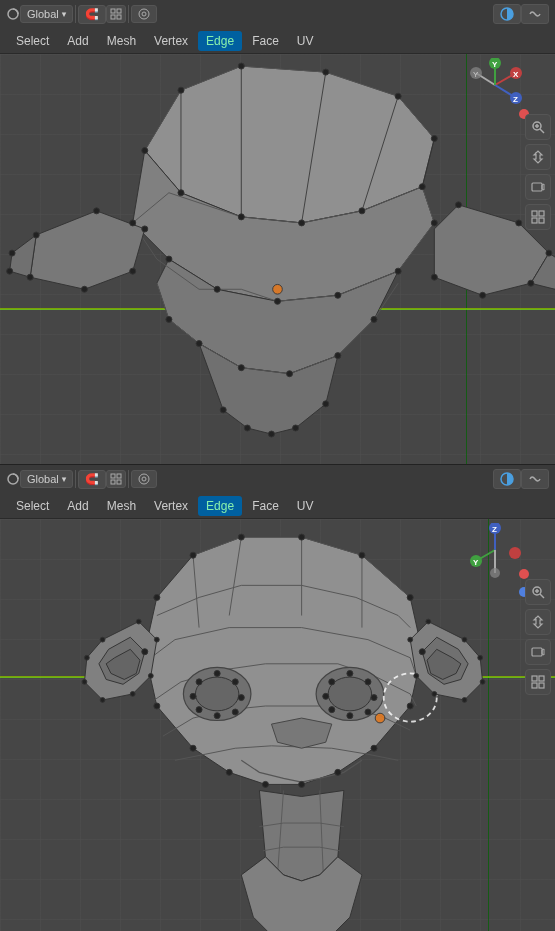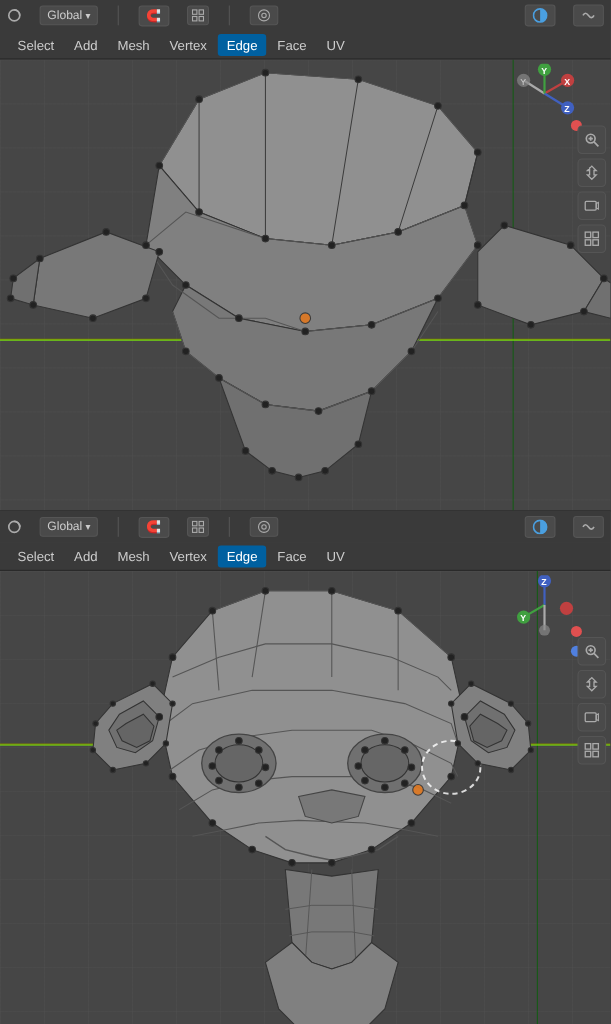--- a/index.html
+++ b/index.html
@@ -32,21 +32,21 @@
     .toolbar {
       position: absolute;
       top: 0;
       left: 0;
       right: 0;
       height: 28px;
       background: #3a3a3a;
       display: flex;
       align-items: center;
       padding: 0 6px;
-      gap: 16px;
+      gap: 0;
       z-index: 10;
     }
 
     .toolbar-btn {
       display: flex;
       align-items: center;
       gap: 3px;
       background: #4a4a4a;
       border: 1px solid #555;
       border-radius: 3px;
@@ -90,21 +90,21 @@
     .menu-item {
       padding: 3px 8px;
       border-radius: 3px;
       cursor: pointer;
       font-size: 12px;
       color: #ccc;
     }
 
     .menu-item.active {
       background: #0060a0;
-      color: #ffffff;
+      color: #86efac;
     }
 
     
     .canvas-area {
       position: absolute;
       top: 54px;
       left: 0;
       right: 0;
       bottom: 0;
       overflow: hidden;

